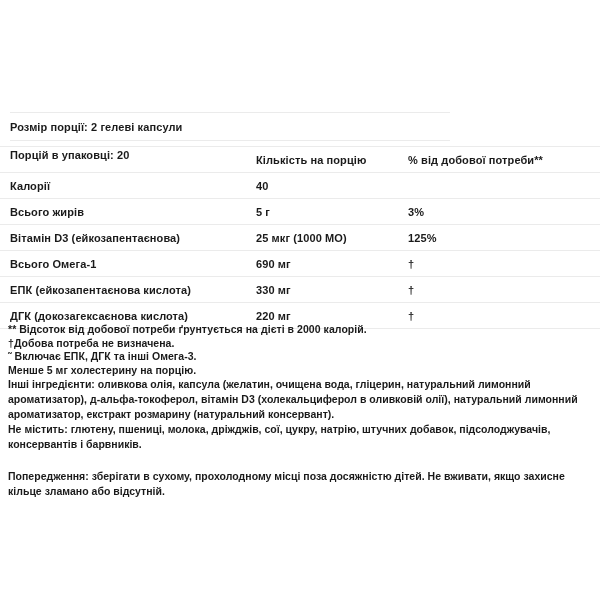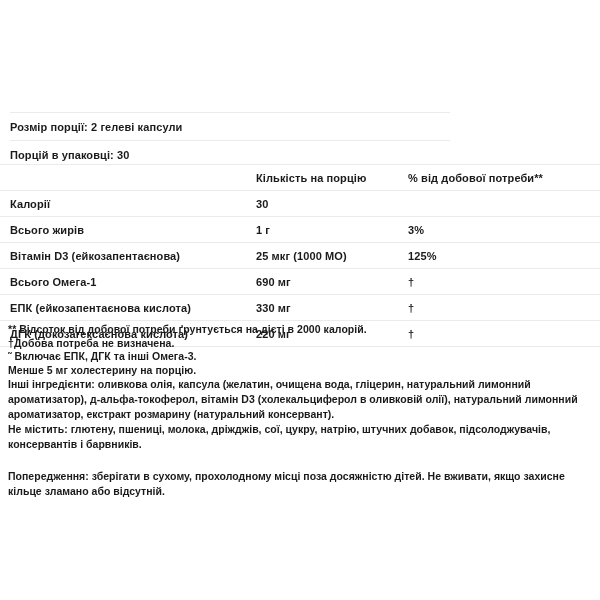--- a/index.html
+++ b/index.html
@@ -38,21 +38,21 @@
     font-size: 11px;
     font-weight: bold;
     line-height: 14px;
     letter-spacing: 0.1px;
   }
 
   
   .facts-table {
     position: absolute;
     left: 0;
-    top: 164px;
+    top: 146px;
     width: 600px;
     border-collapse: collapse;
     table-layout: fixed;
   }
   .facts-table td, .facts-table th {
     border-top: 1px solid #ebebeb;
     padding: 6px 0 5px 0;
     font-size: 11px;
     font-weight: bold;
     line-height: 14px;
@@ -97,40 +97,40 @@
   .para-free        { top: 422px; }
   .para-warning     { top: 469px; }
 </style>
 </head>
 <body>
 
 <div class="page">
 
   <div class="serving-block">
     <div class="serving-row">Розмір порції: 2 гелеві капсули</div>
-    <div class="serving-row">Порцій в упаковці: 30</div>
+    <div class="serving-row">Порцій в упаковці: 20</div>
   </div>
 
   <table class="facts-table">
     <thead>
       <tr class="header-row">
         <th class="col-name"></th>
         <th class="col-amount">Кількість на порцію</th>
         <th class="col-dv">% від добової потреби**</th>
       </tr>
     </thead>
     <tbody>
       <tr>
         <td class="col-name">Калорії</td>
-        <td class="col-amount">30</td>
+        <td class="col-amount">40</td>
         <td class="col-dv"></td>
       </tr>
       <tr>
         <td class="col-name">Всього жирів</td>
-        <td class="col-amount">1 г</td>
+        <td class="col-amount">5 г</td>
         <td class="col-dv">3%</td>
       </tr>
       <tr>
         <td class="col-name">Вітамін D3 (ейкозапентаєнова)</td>
         <td class="col-amount">25 мкг (1000 МО)</td>
         <td class="col-dv">125%</td>
       </tr>
       <tr>
         <td class="col-name">Всього Омега-1</td>
         <td class="col-amount">690 мг</td>

